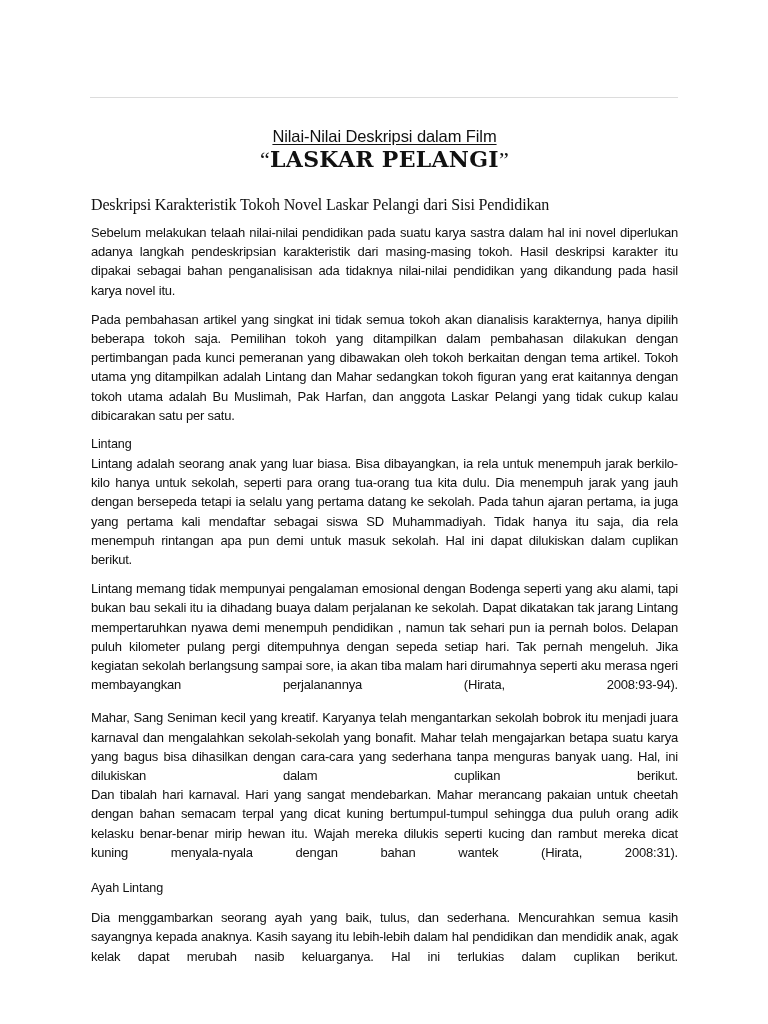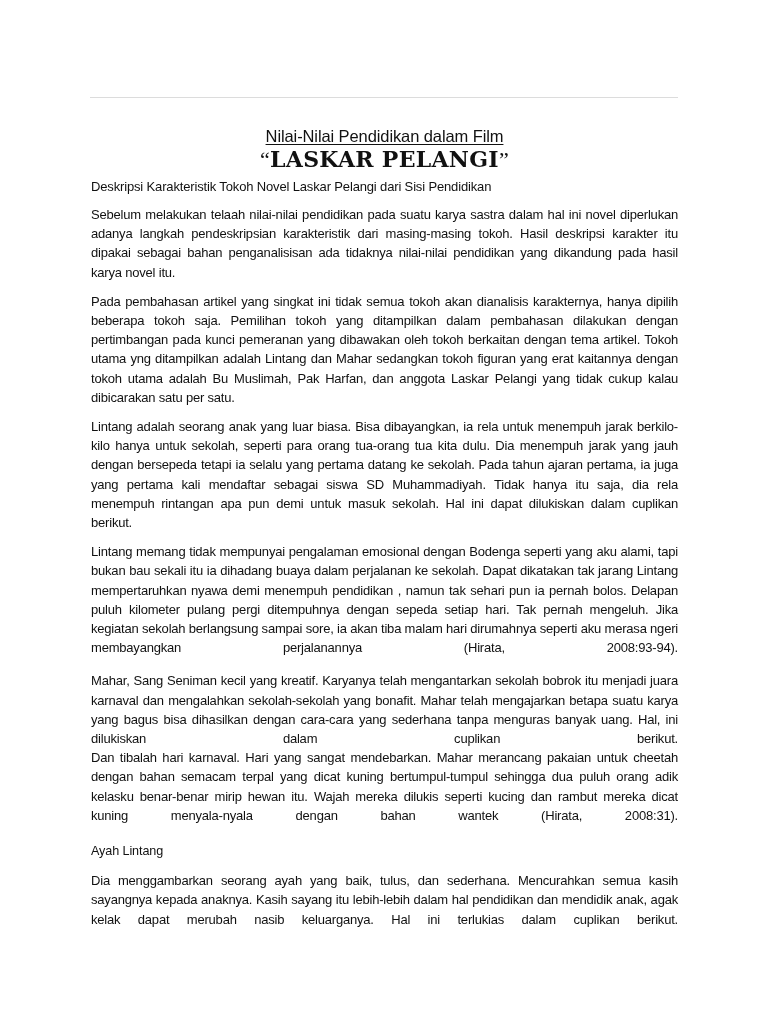--- a/index.html
+++ b/index.html
@@ -45,24 +45,25 @@
       font-size: 22px;
       margin: 2px 0 0 0;
       line-height: 22px;
       letter-spacing: 0.3px;
     }
     .title-line2 .quote {
       font-weight: normal;
       font-family: "Liberation Serif", serif;
     }
     .section-heading {
-      font-size: 13px;
-      margin: 7px 0 0 0;
+      font-size: 16px;
+      margin: 25px 0 0 0;
       line-height: 18px;
       letter-spacing: -0.15px;
+      font-family: Liberation Serif, serif;
     }
     .para {
       font-size: 13px;
       line-height: 19.2px;
       text-align: justify;
       margin: 0;
       letter-spacing: -0.2px;
     }
     .para.last-justify {
       text-align-last: justify;
@@ -77,32 +78,33 @@
       letter-spacing: -0.1px;
     }
   </style>
 </head>
 <body>
 
 <div class="top-divider"></div>
 
 <div class="page">
 
-  <p class="title-line1">Nilai-Nilai Pendidikan dalam Film</p>
+  <p class="title-line1">Nilai-Nilai Deskripsi dalam Film</p>
   <p class="title-line2"><span class="quote">“</span><span>LASKAR PELANGI</span><span class="quote">”</span></p>
 
   <p class="section-heading">Deskripsi Karakteristik Tokoh Novel Laskar Pelangi dari Sisi Pendidikan</p>
 
   <div style="height:9px"></div>
   <p class="para">Sebelum melakukan telaah nilai-nilai pendidikan pada suatu karya sastra dalam hal ini novel diperlukan adanya langkah pendeskripsian karakteristik dari masing-masing tokoh. Hasil deskripsi karakter itu dipakai sebagai bahan penganalisisan ada tidaknya nilai-nilai pendidikan yang dikandung pada hasil karya novel itu.</p>
 
   <div class="gap-s"></div>
   <p class="para">Pada pembahasan artikel yang singkat ini tidak semua tokoh akan dianalisis karakternya, hanya dipilih beberapa tokoh saja. Pemilihan tokoh yang ditampilkan dalam pembahasan dilakukan dengan pertimbangan pada kunci pemeranan yang dibawakan oleh tokoh berkaitan dengan tema artikel. Tokoh utama yng ditampilkan adalah Lintang dan Mahar sedangkan tokoh figuran yang erat kaitannya dengan tokoh utama adalah Bu Muslimah, Pak Harfan, dan anggota Laskar Pelangi yang tidak cukup kalau dibicarakan satu per satu.</p>
 
   <div class="gap-s"></div>
+  <p class="char-heading">Lintang</p>
   <p class="para">Lintang adalah seorang anak yang luar biasa. Bisa dibayangkan, ia rela untuk menempuh jarak berkilo-kilo hanya untuk sekolah, seperti para orang tua-orang tua kita dulu. Dia menempuh jarak yang jauh dengan bersepeda tetapi ia selalu yang pertama datang ke sekolah. Pada tahun ajaran pertama, ia juga yang pertama kali mendaftar sebagai siswa SD Muhammadiyah. Tidak hanya itu saja, dia rela menempuh rintangan apa pun demi untuk masuk sekolah. Hal ini dapat dilukiskan dalam cuplikan berikut.</p>
 
   <div class="gap-s"></div>
   <p class="para last-justify">Lintang memang tidak mempunyai pengalaman emosional dengan Bodenga seperti yang aku alami, tapi bukan bau sekali itu ia dihadang buaya dalam perjalanan ke sekolah. Dapat dikatakan tak jarang Lintang mempertaruhkan nyawa demi menempuh pendidikan , namun tak sehari pun ia pernah bolos. Delapan puluh kilometer pulang pergi ditempuhnya dengan sepeda setiap hari. Tak pernah mengeluh. Jika kegiatan sekolah berlangsung sampai sore, ia akan tiba malam hari dirumahnya seperti aku merasa ngeri membayangkan perjalanannya (Hirata, 2008:93-94).</p>
 
   <div class="gap-m"></div>
   <p class="para last-justify">Mahar, Sang Seniman kecil yang kreatif. Karyanya telah mengantarkan sekolah bobrok itu menjadi juara karnaval dan mengalahkan sekolah-sekolah yang bonafit. Mahar telah mengajarkan betapa suatu karya yang bagus bisa dihasilkan dengan cara-cara yang sederhana tanpa menguras banyak uang. Hal, ini dilukiskan dalam cuplikan berikut.</p>
   <p class="para last-justify">Dan tibalah hari karnaval. Hari yang sangat mendebarkan. Mahar merancang pakaian untuk cheetah dengan bahan semacam terpal yang dicat kuning bertumpul-tumpul sehingga dua puluh orang adik kelasku benar-benar mirip hewan itu. Wajah mereka dilukis seperti kucing dan rambut mereka dicat kuning menyala-nyala dengan bahan wantek (Hirata, 2008:31).</p>
 
   <div class="gap-l"></div>

